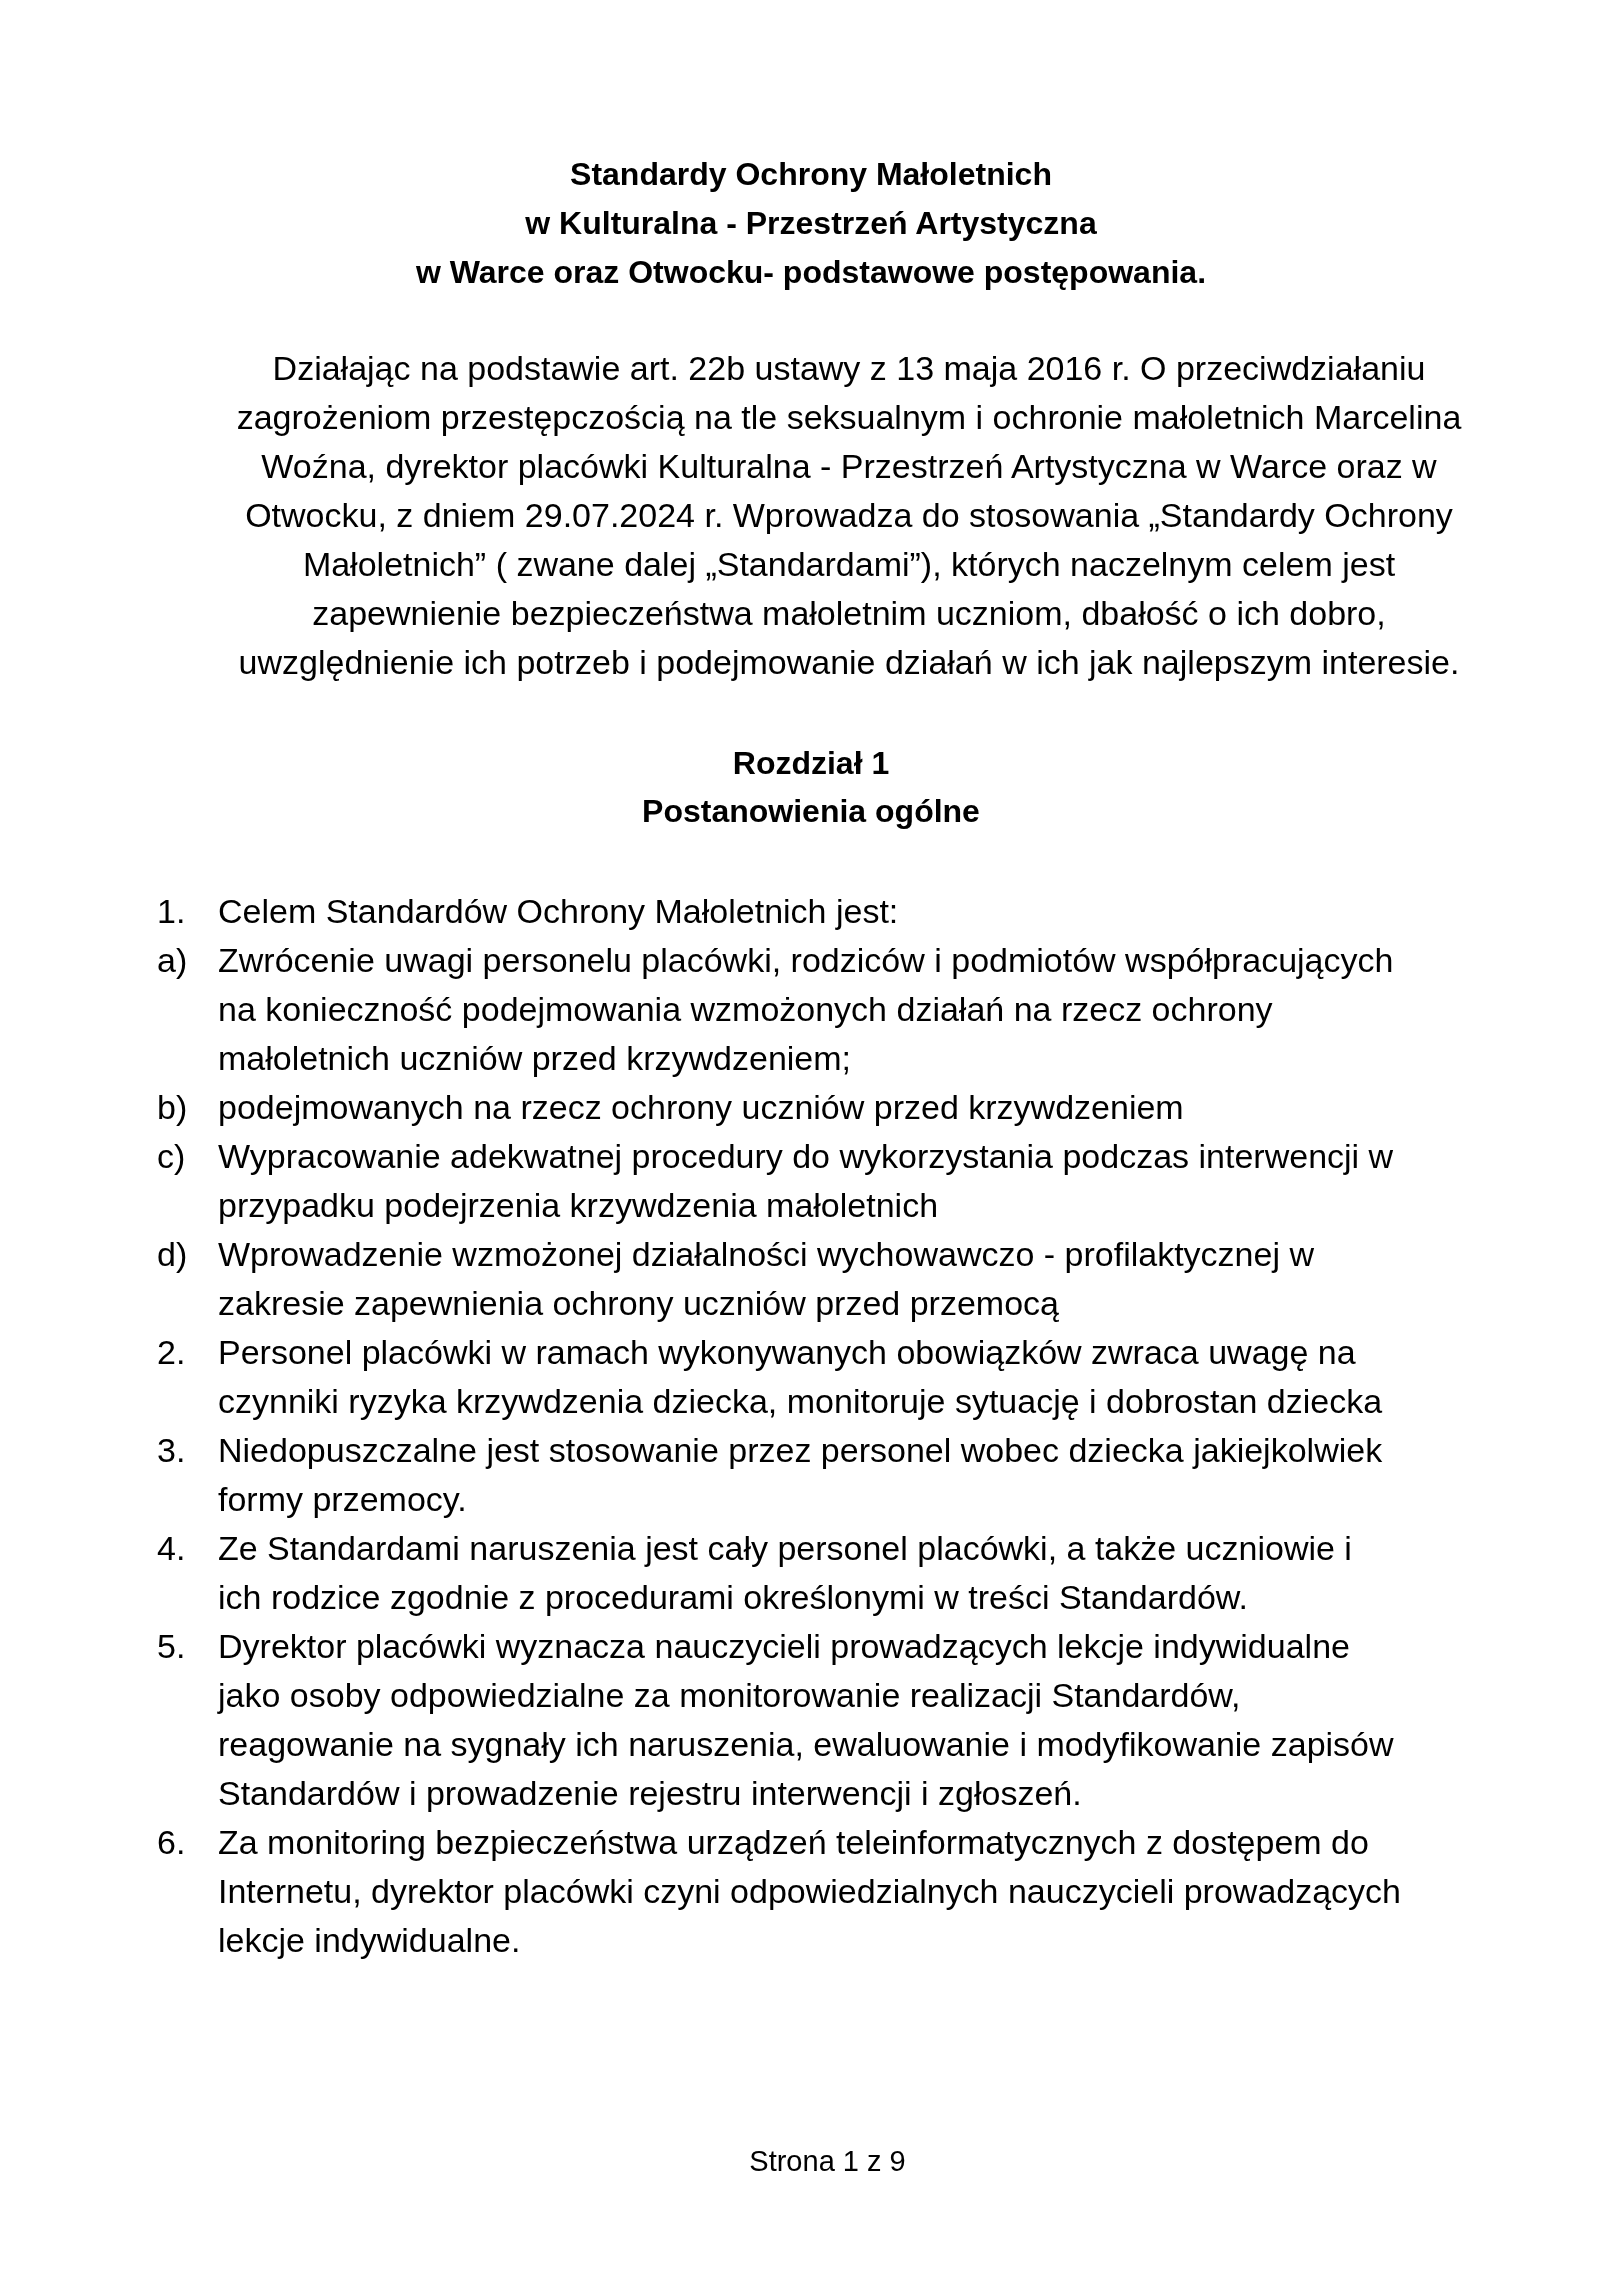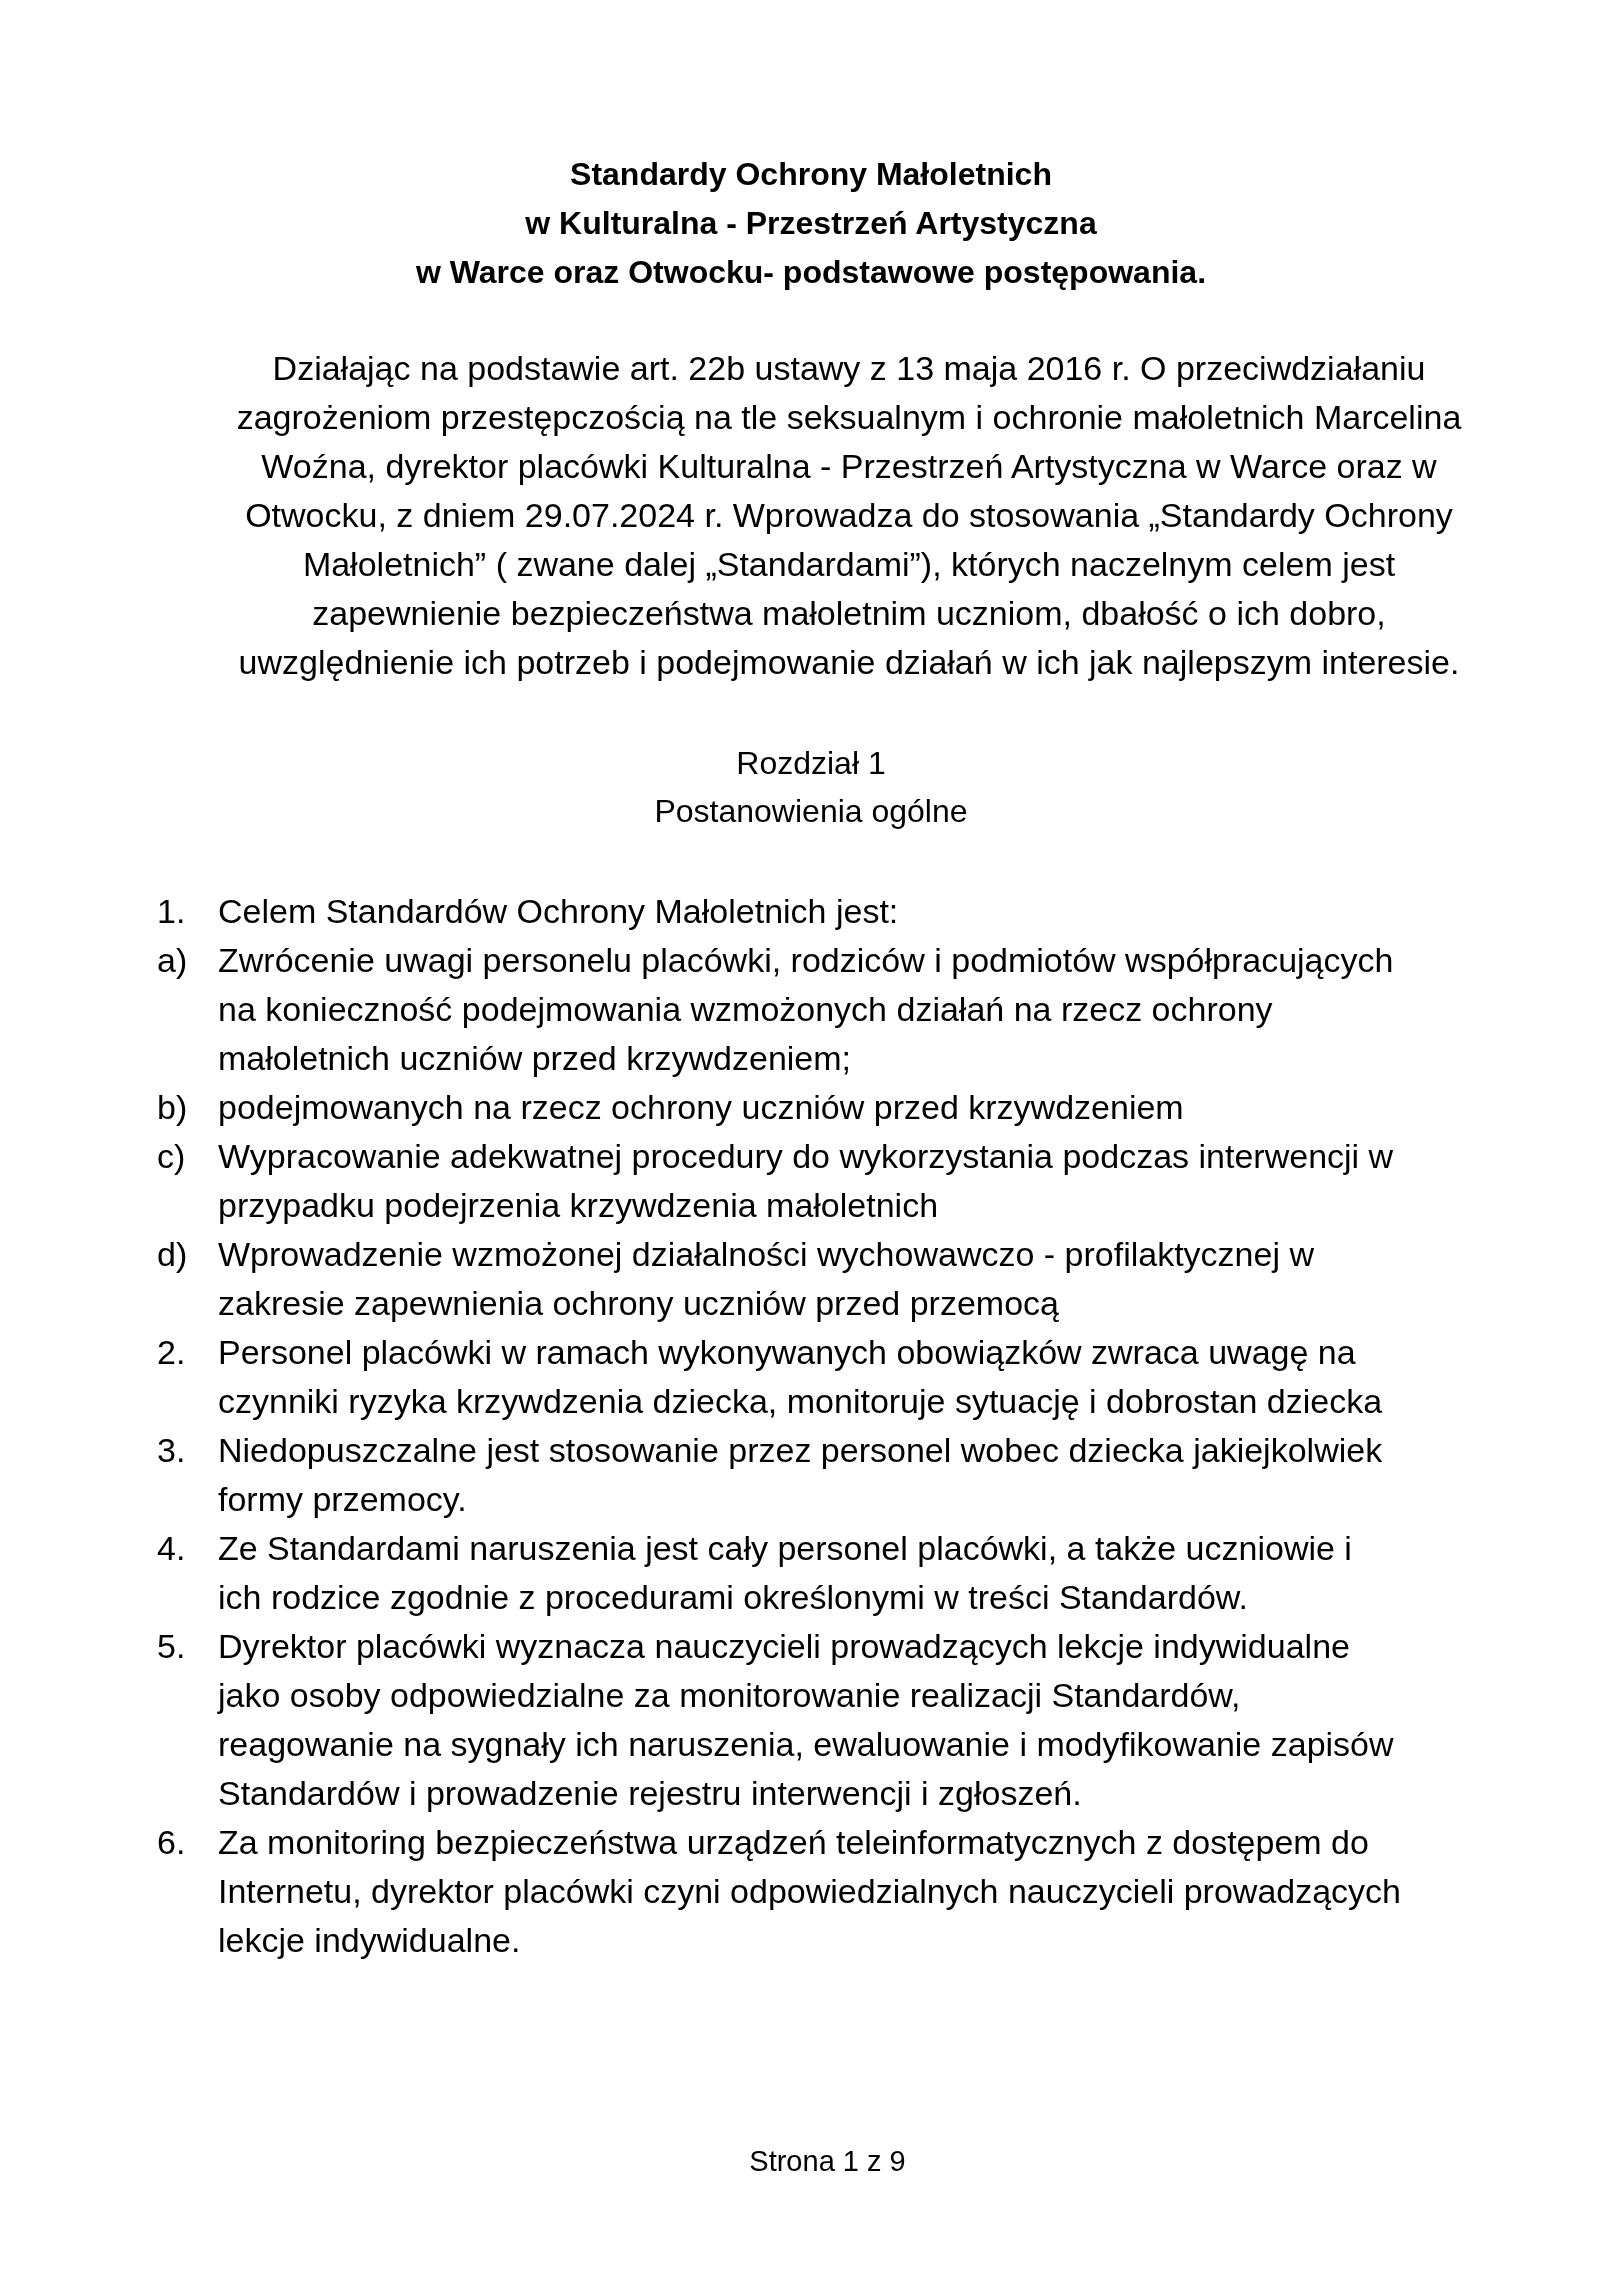--- a/index.html
+++ b/index.html
@@ -6,21 +6,21 @@
   body {
     width: 1622px; height: 2293px; position: relative; overflow: hidden;
     font-family: "Liberation Sans", sans-serif; color: #000000;
   }
   .page { position: absolute; left: 0; top: 0; width: 1622px; height: 2293px; background: #ffffff; }
   .center-block { position: absolute; left: 0; width: 1622px; text-align: center; }
   .line { display: block; white-space: nowrap; height: 49px; line-height: 49px; }
   .title { top: 150px; font-weight: bold; font-size: 32px; }
   .title .line { height: 49px; line-height: 49px; }
   .intro { top: 344px; font-size: 34px; margin-left: 38px; }
-  .chapter { top: 739px; font-weight: normal; font-size: 32px; }
+  .chapter { top: 739px; font-weight: bold; font-size: 32px; }
   .chapter .line { height: 48px; line-height: 48px; }
   .list { position: absolute; left: 0; top: 887px; width: 1622px; font-size: 34px; }
   .item { position: relative; }
   .marker { position: absolute; left: 157px; top: 0; white-space: nowrap; height: 49px; line-height: 49px; }
   .item-text { margin-left: 218px; }
   .footer { top: 2139px; font-size: 29px; }
   .footer .line { height: 45px; line-height: 45px; padding-left: 33px; }
 </style>
 </head>
 <body>

